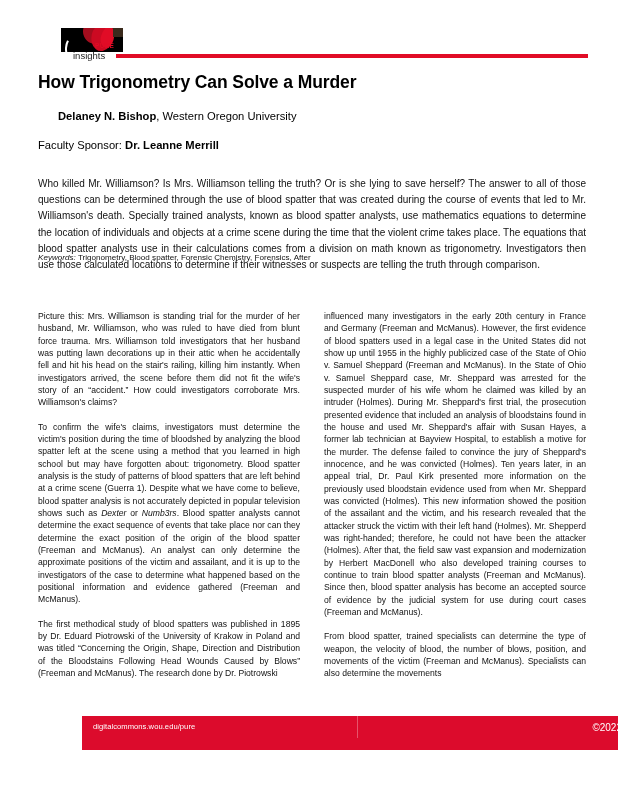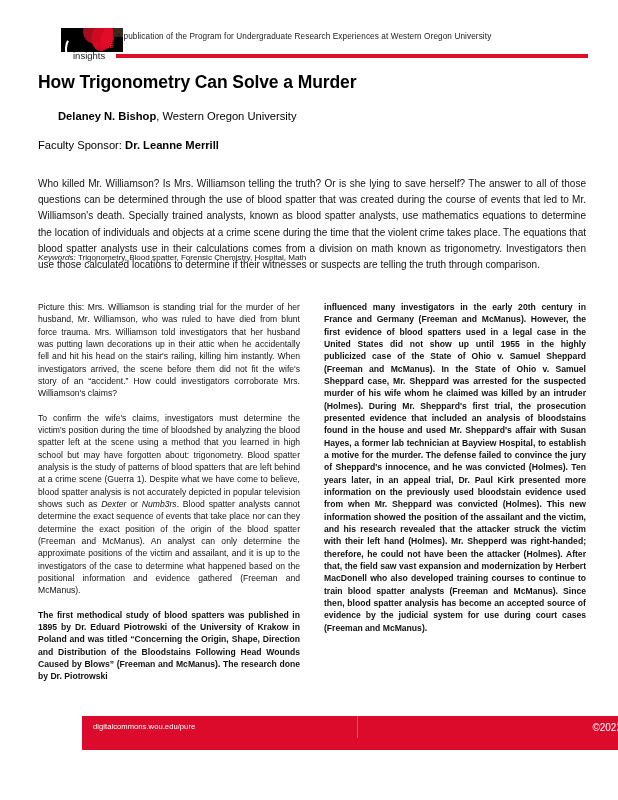--- a/index.html
+++ b/index.html
@@ -186,33 +186,33 @@
   
   .columns {
     position: absolute;
     left: 38px;
     top: 296px;
     width: 548px;
     height: 410px;
   }
   .col {
     position: absolute;
-    top: 5px;
+    top: 14px;
     width: 262px;
     font-size: 8.6px;
     line-height: 1.435;
     text-align: justify;
     color: #111111;
   }
   .col-left { left: 0; }
   .col-right { left: 286px; }
   .col p {
     margin: 0 0 12px 0;
   }
-  .col p:last-child { margin-bottom: 8px; font-weight: bold; }
+  .col p:last-child { margin-bottom: 8px; }
   .col i { font-style: italic; }
 
   
   .footer {
     position: absolute;
     left: 38px;
     top: 716px;
     width: 550px;
     height: 34px;
     background: #dc0b2c;
@@ -252,48 +252,48 @@
       <div class="logo-box">
         <div class="logo-petal-a"></div>
         <div class="logo-petal-b"></div>
         <div class="logo-petal-c"></div>
         <div class="logo-swoosh"></div>
         <div class="logo-dark-tab"></div>
       </div>
       <div class="logo-pure">PURE</div>
       <div class="logo-insights">insights</div>
     </div>
-    <div class="tagline">A publication of the Program for Undergraduate Research Experiences at Western Oregon University</div>
     <div class="masthead-rule"></div>
   </div>
 
   <div class="title">How Trigonometry Can Solve a Murder</div>
 
   <div class="byline">
     <b>Delaney N. Bishop</b><span>, Western Oregon University</span>
   </div>
 
   <div class="sponsor">
     <span>Faculty Sponsor: </span><b>Dr. Leanne Merrill</b>
   </div>
 
   <div class="abstract">Who killed Mr. Williamson? Is Mrs. Williamson telling the truth? Or is she lying to save herself? The answer to all of those questions can be determined through the use of blood spatter that was created during the course of events that led to Mr. Williamson's death. Specially trained analysts, known as blood spatter analysts, use mathematics equations to determine the location of individuals and objects at a crime scene during the time that the violent crime takes place. The equations that blood spatter analysts use in their calculations comes from a division on math known as trigonometry. Investigators then use those calculated locations to determine if their witnesses or suspects are telling the truth through comparison.</div>
 
   <div class="keywords">
-    <i>Keywords:</i><span> Trigonometry, Blood spatter, Forensic Chemistry, Hospital, Math</span>
+    <i>Keywords:</i><span> Trigonometry, Blood spatter, Forensic Chemistry, Forensics, After</span>
   </div>
 
   <div class="columns">
     <div class="col col-left">
       <p>Picture this: Mrs. Williamson is standing trial for the murder of her husband, Mr. Williamson, who was ruled to have died from blunt force trauma. Mrs. Williamson told investigators that her husband was putting lawn decorations up in their attic when he accidentally fell and hit his head on the stair's railing, killing him instantly. When investigators arrived, the scene before them did not fit the wife's story of an “accident.” How could investigators corroborate Mrs. Williamson's claims?</p>
       <p><span>To confirm the wife's claims, investigators must determine the victim's position during the time of bloodshed by analyzing the blood spatter left at the scene using a method that you learned in high school but may have forgotten about: trigonometry. Blood spatter analysis is the study of patterns of blood spatters that are left behind at a crime scene (Guerra 1). Despite what we have come to believe, blood spatter analysis is not accurately depicted in popular television shows such as </span><i>Dexter</i><span> or </span><i>Numb3rs</i><span>. Blood spatter analysts cannot determine the exact sequence of events that take place nor can they determine the exact position of the origin of the blood spatter (Freeman and McManus). An analyst can only determine the approximate positions of the victim and assailant, and it is up to the investigators of the case to determine what happened based on the positional information and evidence gathered (Freeman and McManus).</span></p>
       <p>The first methodical study of blood spatters was published in 1895 by Dr. Eduard Piotrowski of the University of Krakow in Poland and was titled “Concerning the Origin, Shape, Direction and Distribution of the Bloodstains Following Head Wounds Caused by Blows” (Freeman and McManus). The research done by Dr. Piotrowski</p>
     </div>
     <div class="col col-right">
       <p>influenced many investigators in the early 20th century in France and Germany (Freeman and McManus). However, the first evidence of blood spatters used in a legal case in the United States did not show up until 1955 in the highly publicized case of the State of Ohio v. Samuel Sheppard (Freeman and McManus). In the State of Ohio v. Samuel Sheppard case, Mr. Sheppard was arrested for the suspected murder of his wife whom he claimed was killed by an intruder (Holmes). During Mr. Sheppard's first trial, the prosecution presented evidence that included an analysis of bloodstains found in the house and used Mr. Sheppard's affair with Susan Hayes, a former lab technician at Bayview Hospital, to establish a motive for the murder. The defense failed to convince the jury of Sheppard's innocence, and he was convicted (Holmes). Ten years later, in an appeal trial, Dr. Paul Kirk presented more information on the previously used bloodstain evidence used from when Mr. Sheppard was convicted (Holmes). This new information showed the position of the assailant and the victim, and his research revealed that the attacker struck the victim with their left hand (Holmes). Mr. Shepperd was right-handed; therefore, he could not have been the attacker (Holmes). After that, the field saw vast expansion and modernization by Herbert MacDonell who also developed training courses to continue to train blood spatter analysts (Freeman and McManus). Since then, blood spatter analysis has become an accepted source of evidence by the judicial system for use during court cases (Freeman and McManus).</p>
+      <p>From blood spatter, trained specialists can determine the type of weapon, the velocity of blood, the number of blows, position, and movements of the victim (Freeman and McManus). Specialists can also determine the movements</p>
     </div>
   </div>
 
   <div class="footer">
     <div class="footer-url">digitalcommons.wou.edu/pure</div>
     <div class="footer-divider"></div>
     <div class="footer-copy">©2022</div>
   </div>
 
 </div>

